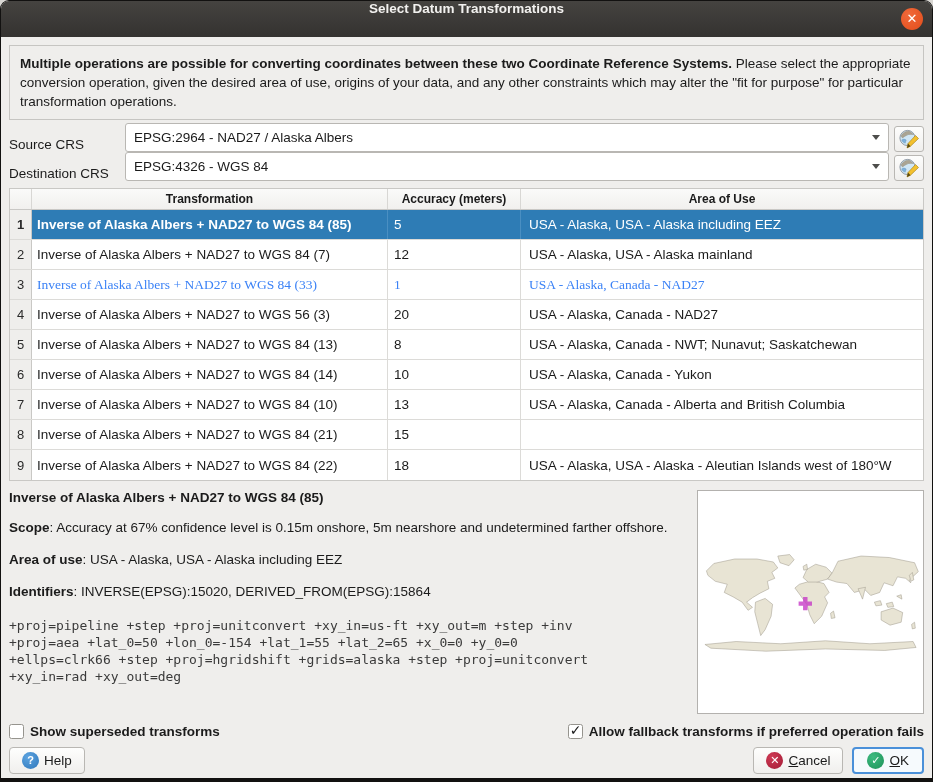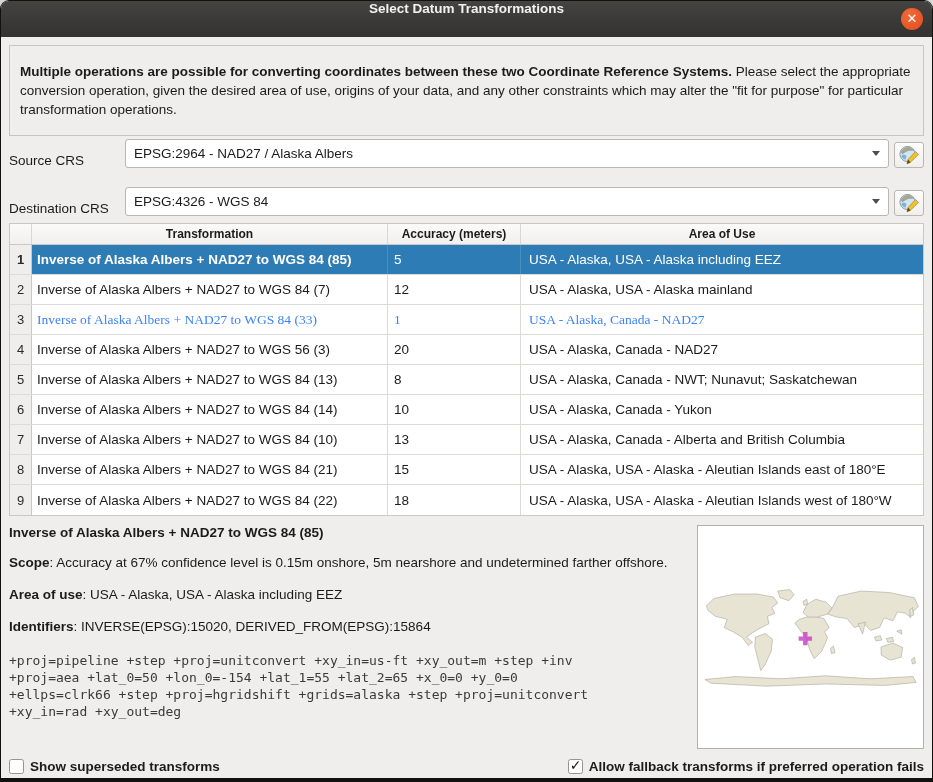--- a/index.html
+++ b/index.html
@@ -18,27 +18,27 @@
   }
   .titlebar-title { color:#f2f1ef; font-weight:bold; font-size:13.5px; }
   .close-btn {
     position:absolute; right:9px; top:7px; width:22px; height:22px; border-radius:50%;
     background:radial-gradient(circle at 35% 30%, #f0693a, #e34d1b);
     color:#fff; font-size:13px; line-height:22px; text-align:center; cursor:pointer;
   }
   
   .content { flex:1; padding:8px 8px 0 8px; font-size:13.5px; color:#1b1b1b; }
   .desc-box {
-    border:1px solid #c6c5c2; background:#efeeec; padding:16px 10px;
+    border:1px solid #c6c5c2; background:#efeeec; padding:8px 10px;
     line-height:19px; font-size:13.5px;
   }
   .desc-box b { font-weight:bold; }
   
   .crs-row { display:flex; align-items:flex-end; margin-top:6px; height:26px; }
-  .crs-row + .crs-row { margin-top:22px; }
+  .crs-row + .crs-row { margin-top:3px; }
   .crs-label { width:116px; flex:0 0 116px; font-size:13.5px; color:#1b1b1b; }
   .combo {
     flex:1; height:29px; background:#fff; border:1px solid #b9b7b3; border-radius:3px;
     display:flex; align-items:center; padding:0 8px; cursor:pointer;
   }
   .combo-value { flex:1; font-size:13.5px; color:#1b1b1b; white-space:nowrap; overflow:hidden; }
   .combo-arrow { width:0; height:0; border-left:4px solid transparent; border-right:4px solid transparent; border-top:5px solid #4d4d4b; margin-left:6px; }
   .globe-btn {
     width:30px; height:26px; margin-left:5px; flex:0 0 30px;
     border:1px solid #b9b7b3; border-radius:3px;
@@ -206,21 +206,20 @@
       <div class="t-row">
         <div class="num">7</div>
         <div class="cell tname">Inverse of Alaska Albers + NAD27 to WGS 84 (10)</div>
         <div class="cell acc">13</div>
         <div class="cell area">USA - Alaska, Canada - Alberta and British Columbia</div>
       </div>
       <div class="t-row">
         <div class="num">8</div>
         <div class="cell tname">Inverse of Alaska Albers + NAD27 to WGS 84 (21)</div>
         <div class="cell acc">15</div>
-        <div class="cell area">USA - Alaska, USA - Alaska - Aleutian Islands east of 180°E</div>
       </div>
       <div class="t-row">
         <div class="num">9</div>
         <div class="cell tname">Inverse of Alaska Albers + NAD27 to WGS 84 (22)</div>
         <div class="cell acc">18</div>
         <div class="cell area">USA - Alaska, USA - Alaska - Aleutian Islands west of 180°W</div>
       </div>
     </div>
 
     <div class="details">

